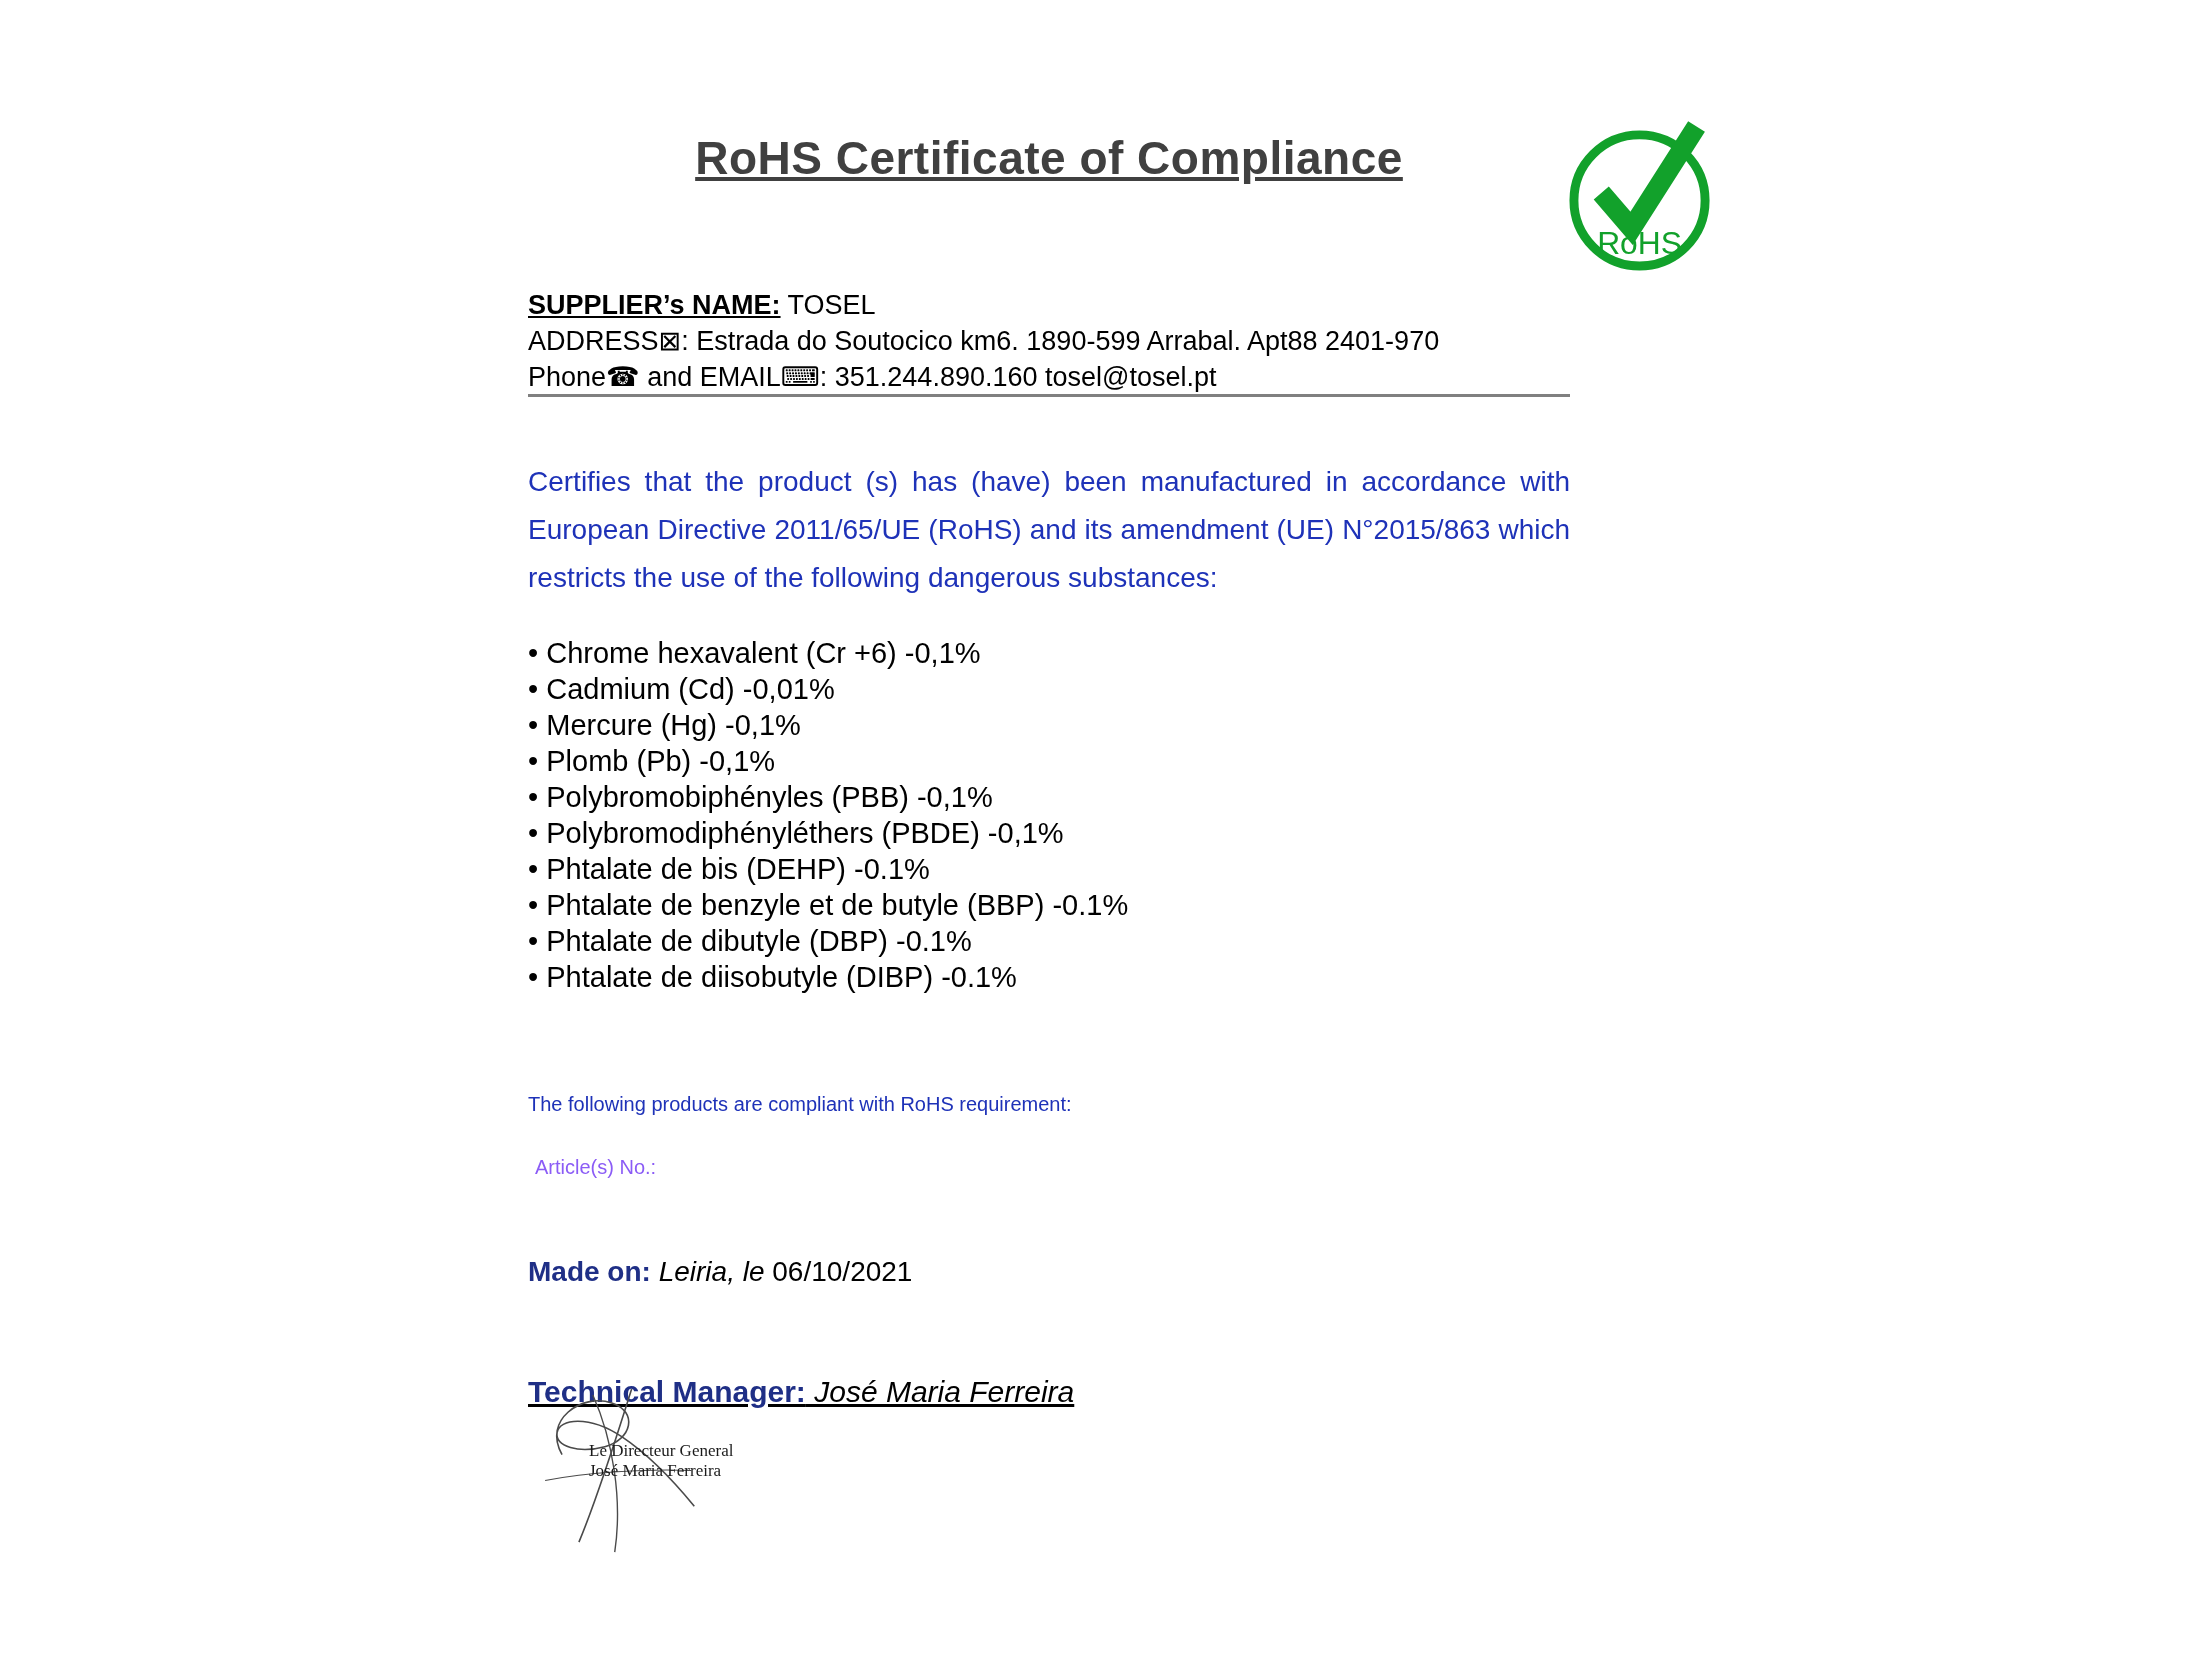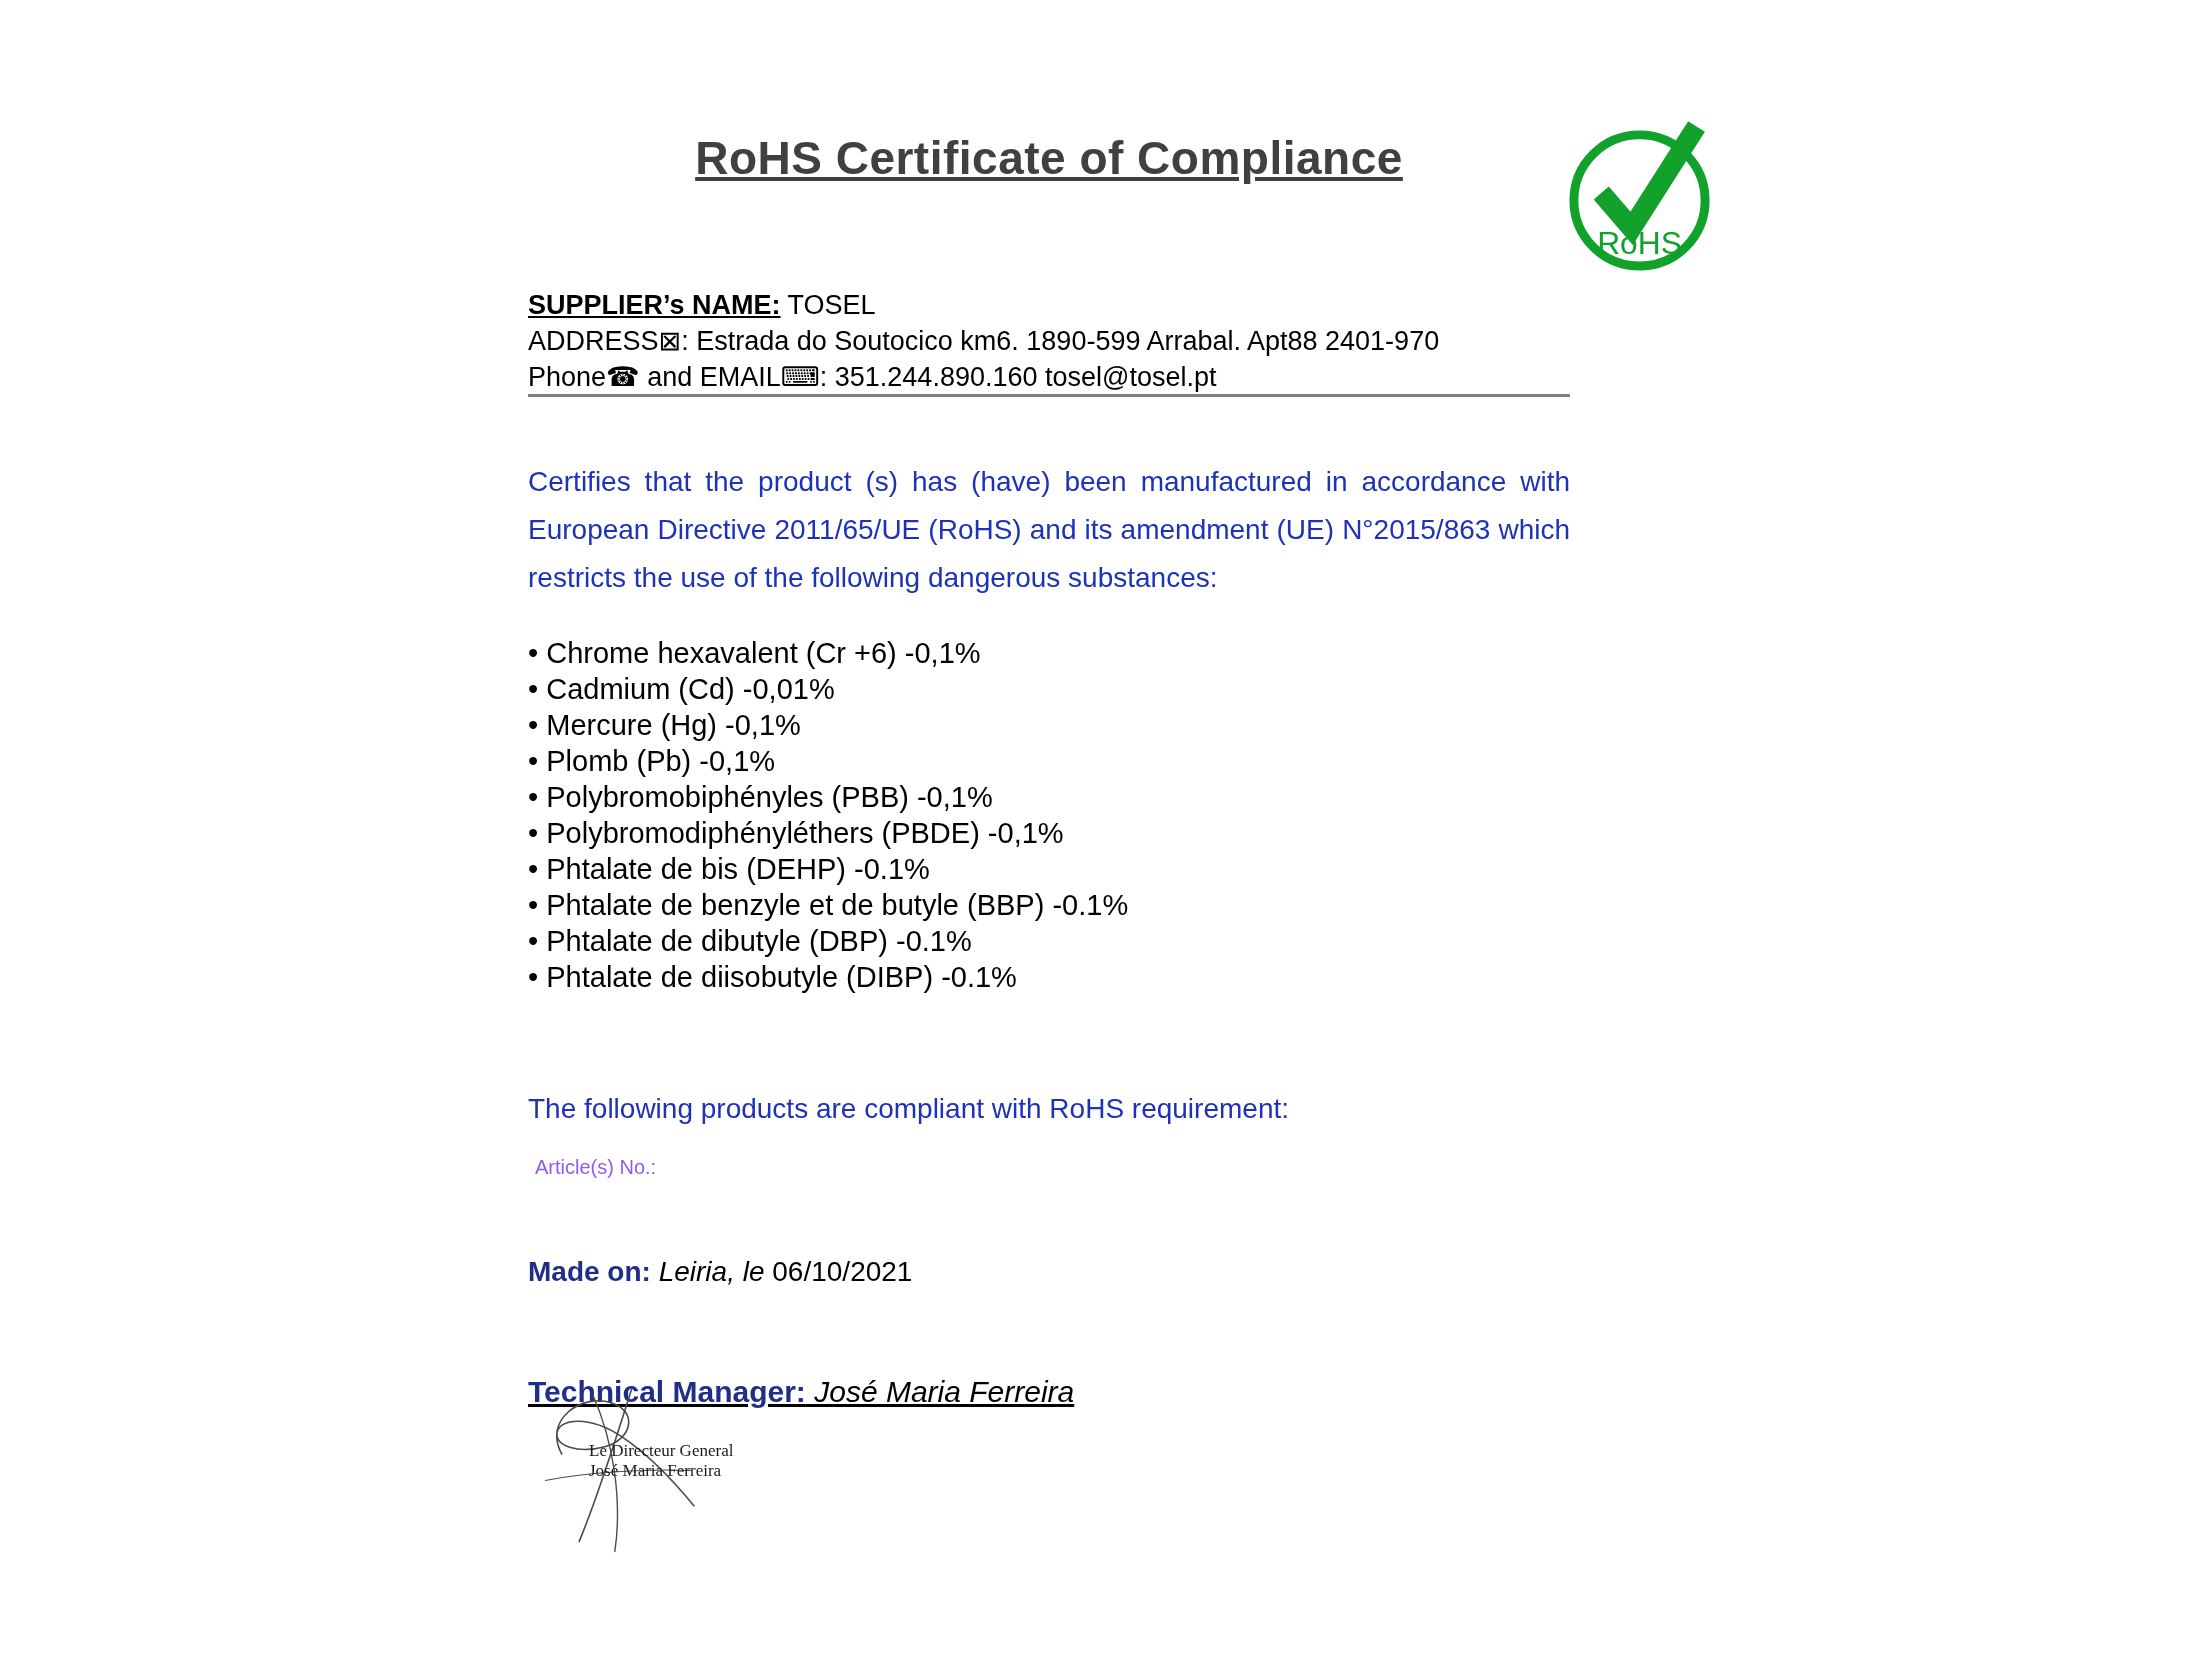--- a/index.html
+++ b/index.html
@@ -27,21 +27,21 @@
     position: absolute; left: 528px; top: 458px; width: 1042px;
     font-size: 28px; line-height: 48px; color: #1e32b8; text-align: justify;
   }
 
   .substances { position: absolute; left: 528px; top: 635px; width: 1042px; list-style: none; }
   .substances li { font-size: 29px; line-height: 36px; color: #000; }
   .substances li::before { content: "• "; }
 
   .compliance-statement {
     position: absolute; left: 528px; top: 1093px; width: 1042px;
-    font-size: 28px; color: #1e32b8;
+    font-size: 20px; color: #1e32b8;
   }
 
   .articles-label { position: absolute; left: 535px; top: 1156px; font-size: 20px; color: #8b5cf6; }
 
   .made-on-line { position: absolute; left: 528px; top: 1256px; font-size: 28px; }
   .manager-line { position: absolute; left: 528px; top: 1375px; font-size: 30px; text-decoration: underline; }
   .navy-label { color: #1f2f86; font-weight: bold; }
   .italic-text { font-style: italic; }
 
   .signature { position: absolute; left: 527px; top: 1385px; width: 259px; height: 179px; }

